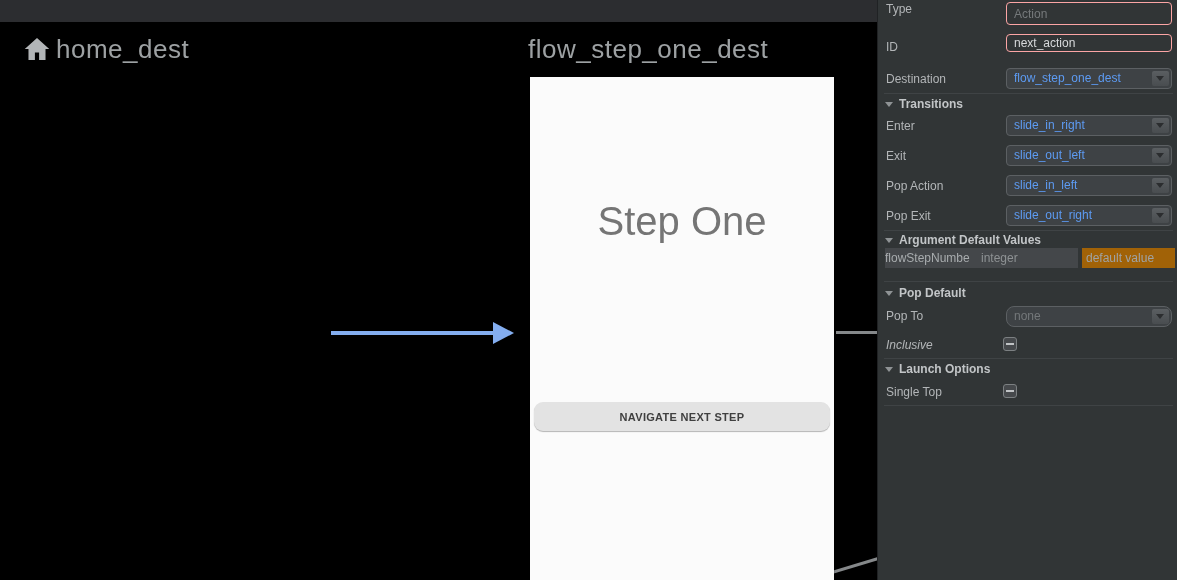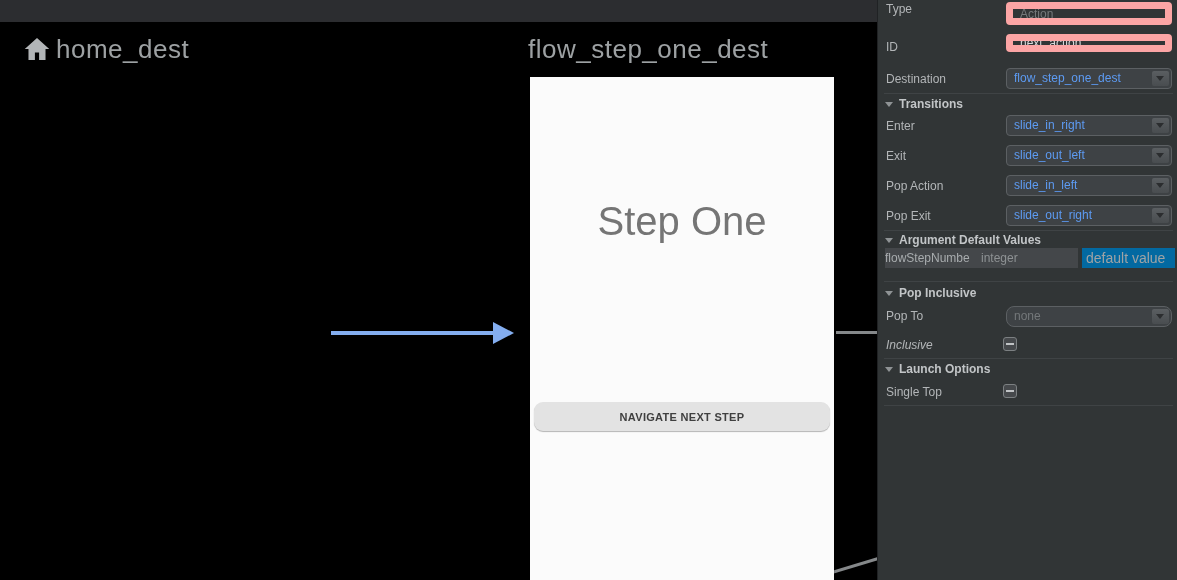--- a/index.html
+++ b/index.html
@@ -18,38 +18,38 @@
   .arrow-line { position:absolute; left:331px; top:309px; width:163px; height:4px; background:#84aef0; z-index:1; }
   .arrow-head { position:absolute; left:493px; top:300px; width:0; height:0; z-index:1;
                 border-top:11px solid transparent; border-bottom:11px solid transparent; border-left:21px solid #84aef0; }
   .stub-line { position:absolute; left:836px; top:309px; width:41px; height:3px; background:#85888a; z-index:1; }
   .diag-line { position:absolute; left:716px; top:584px; width:170px; height:3px; background:#85888a;
                transform:rotate(-16.8deg); transform-origin:left center; z-index:1; }
 
   
   .panel { position:absolute; left:877px; top:0; width:300px; height:580px; background:#313536; border-left:1px solid #202224; }
   .plabel { position:absolute; left:8px; font-size:12px; color:#b3b6b8; white-space:nowrap; }
-  .tfield { position:absolute; left:128px; width:166px; background:transparent; border:7px solid #fca5a5;
+  .tfield { position:absolute; left:128px; width:166px; background:transparent; border:1px solid #fca5a5;
             border-radius:4px; color:#d7d9db; font-size:12px; font-family:"Liberation Sans",sans-serif; padding:0 7px; outline:none; }
   .tfield::placeholder { color:#75797b; }
   .combo { position:absolute; left:128px; width:166px; height:21px; background:#3e4245; border:1px solid #5c6063;
            border-radius:4px; font-size:12px; line-height:19px; padding-left:7px; color:#5d9bf3; cursor:pointer; white-space:nowrap; overflow:hidden; }
   .combo.muted { color:#74787a;border-radius:8px; }
   .combo .arrow { position:absolute; right:2px; top:2px; width:17px; height:15px; border-radius:2px;
                   background:linear-gradient(#5a5e61,#494d50); }
   .combo .arrow::after { content:""; position:absolute; left:4px; top:5px; width:0; height:0;
                   border-left:4px solid transparent; border-right:4px solid transparent; border-top:5px solid #2b2d2f; }
   .sec { position:absolute; left:7px; font-size:12px; font-weight:bold; color:#c2c5c7; white-space:nowrap; cursor:pointer; }
   .sec .tri { display:inline-block; width:0; height:0; margin-right:6px; vertical-align:1px;
               border-left:4px solid transparent; border-right:4px solid transparent; border-top:5px solid #8f9395; }
   .hr { position:absolute; left:6px; width:289px; height:1px; background:#3f4345; }
   .argcell { position:absolute; height:20px; background:#44474a; font-size:12px; line-height:20px; 
              color:#a8acae; white-space:nowrap; overflow:hidden; }
   .argcell.dim { color:#8e9294; }
-  .argfield { position:absolute; height:20px; background:#0369a1; border:none; font-size:14px; padding:0 4px;
+  .argfield { position:absolute; height:20px; background:#a16207; border:none; font-size:12px; padding:0 4px;
               color:#d7d9db; font-family:"Liberation Sans",sans-serif; outline:none; }
   .argfield::placeholder { color:#9fa3a5; }
   .chk { position:absolute; left:125px; width:14px; height:14px; background:#46494c; border:1px solid #7c8082;
          border-radius:3px; cursor:pointer; }
   .chk::after { content:""; position:absolute; left:2px; top:5px; width:8px; height:2px; background:#c0c3c5; }
 </style>
 </head>
 <body>
 
 <div class="canvas">
@@ -122,21 +122,21 @@
   <div class="sec" style="top:233px;text-align:right;">
     <span class="tri"></span><span>Argument Default Values</span>
   </div>
   <div class="argcell" style="top:248px; left:7px; width:96px;">flowStepNumbe</div>
   <div class="argcell dim" style="top:248px; left:103px; width:97px;">integer</div>
   <input class="argfield" style="top: 248px; left: 204px; width: 93px;" placeholder="default value">
 
   <div class="hr" style="top:281px;"></div>
 
   <div class="sec" style="top:286px;">
-    <span class="tri"></span><span>Pop Inclusive</span>
+    <span class="tri"></span><span>Pop Default</span>
   </div>
   <div class="plabel" style="top:309px;">Pop To</div>
   <div class="combo muted" style="top:306px;">
     <span>none</span>
     <span class="arrow"></span>
   </div>
   <div class="plabel" style="top:338px;font-style:italic;">Inclusive</div>
   <div class="chk" style="top:337px;"></div>
 
   <div class="hr" style="top:358px;"></div>

